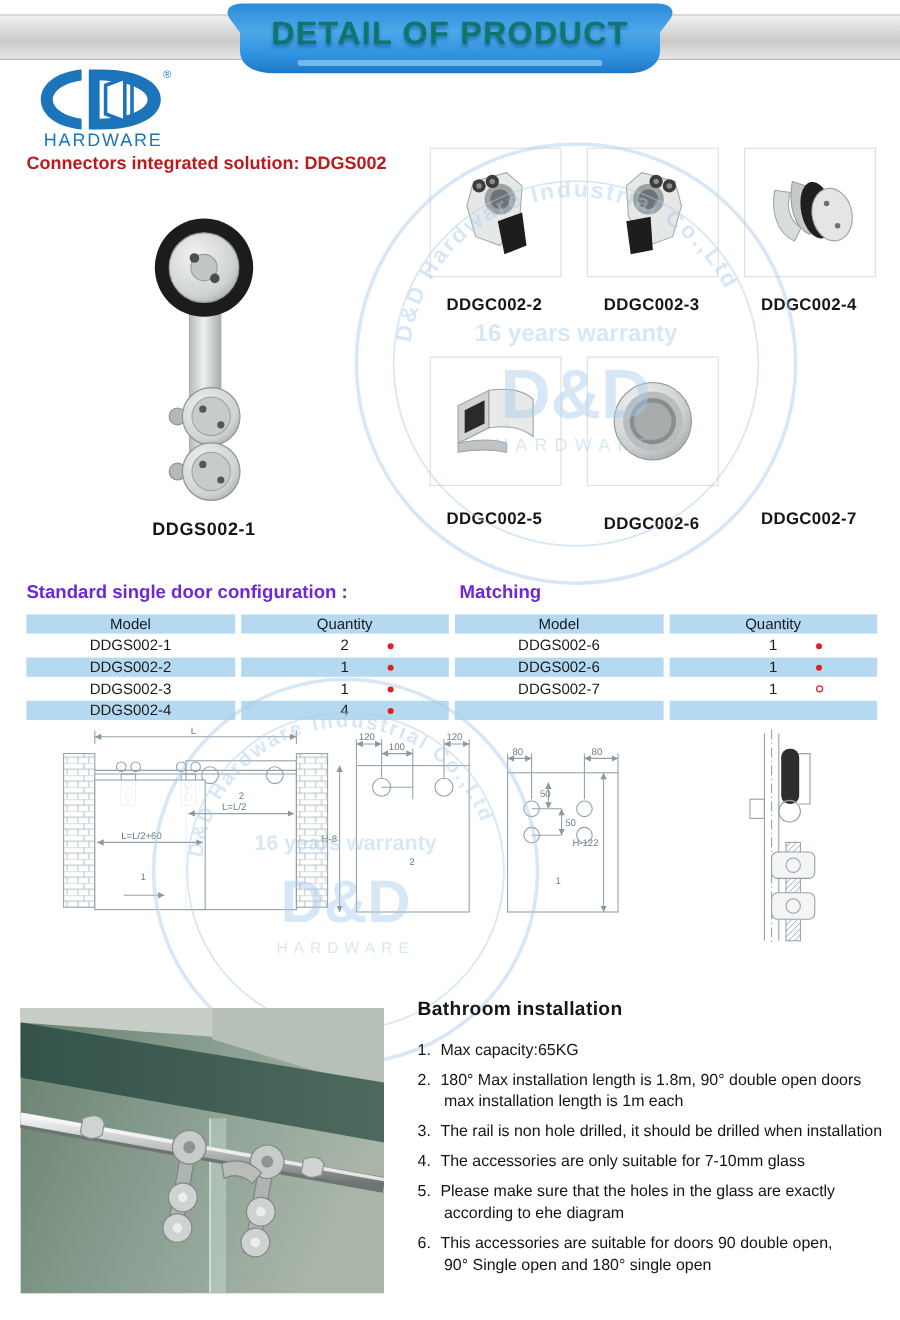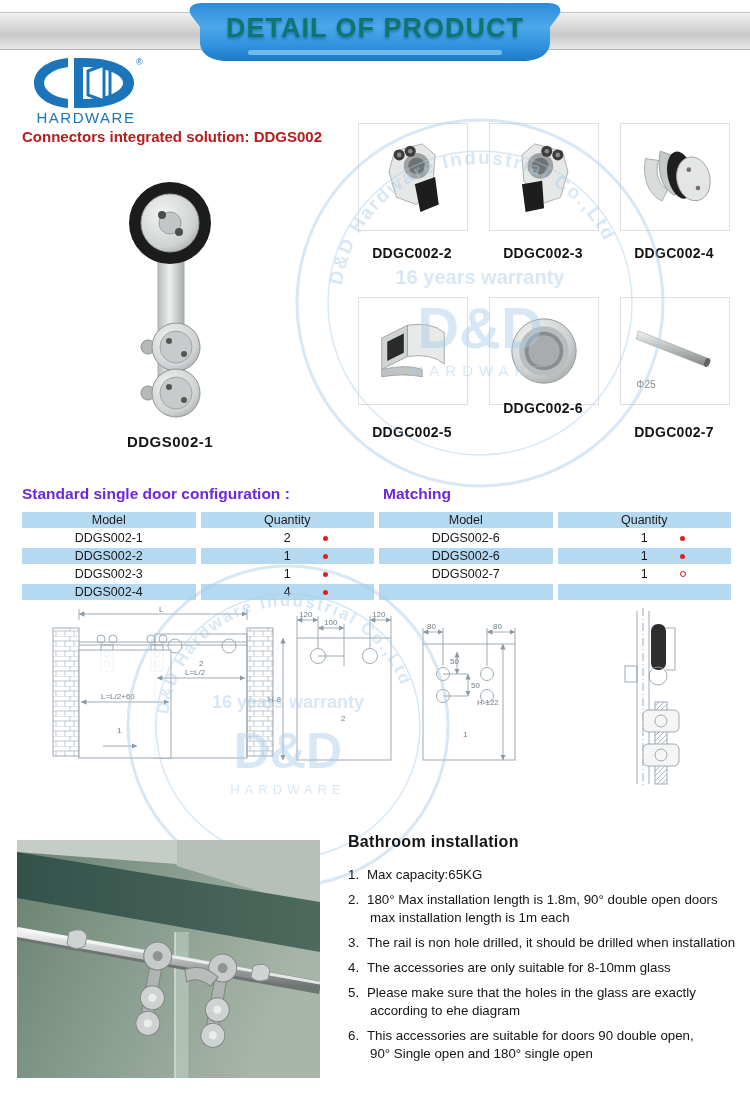--- a/index.html
+++ b/index.html
@@ -183,40 +183,26 @@
             <stop offset="0.6" stop-color="#cdd1d1"></stop>
             <stop offset="1" stop-color="#969a9a"></stop>
         </radialGradient>
       </defs>
       <circle cx="50" cy="50" r="35" fill="url(#flush)" stroke="#8f9393"></circle>
       <circle cx="50" cy="50" r="27" fill="#b9bdbd"></circle>
       <circle cx="50" cy="50" r="21" fill="#898d8d"></circle>
       <circle cx="50" cy="50" r="17" fill="#a8acac"></circle>
     </svg>
   </div>
-  <div class="grid-box" style="left:620px; top:297px;">
-    <svg width="92" height="92" viewBox="0 0 100 100">
-      <defs>
-        <linearGradient id="rod" x1="0" y1="0" x2="0" y2="1">
-          <stop offset="0" stop-color="#f0f1f1"></stop>
-            <stop offset="0.5" stop-color="#b9bdbd"></stop>
-            <stop offset="1" stop-color="#7f8383"></stop>
-        </linearGradient>
-      </defs>
-      <path d="M10,28 L86,58 L84,67 L8,37 Z" fill="url(#rod)" stroke="#9a9e9e" stroke-width="0.6"></path>
-      <ellipse cx="85" cy="62.5" rx="3" ry="5" fill="#5f6363" transform="rotate(22 85 62.5)"></ellipse>
-      <text x="8" y="90" font-size="11" fill="#8a8e8e">Φ25</text>
-    </svg>
-  </div>
 
   <div class="grid-label" style="left:357px; top:245px;">DDGC002-2</div>
   <div class="grid-label" style="left:488px; top:245px;">DDGC002-3</div>
   <div class="grid-label" style="left:619px; top:245px;">DDGC002-4</div>
   <div class="grid-label" style="left:357px; top:424px;">DDGC002-5</div>
-  <div class="grid-label" style="left:488px; top:400px;">DDGC002-6</div>
+  <div class="grid-label" style="left:488px; top:428px;">DDGC002-6</div>
   <div class="grid-label" style="left:619px; top:424px;">DDGC002-7</div>
 
   <div class="sec-h" style="left:22px; top:485px;">Standard single door configuration :</div>
   <div class="sec-h" style="left:383px; top:485px;">Matching</div>
 
   <div class="tbl" style="left:22px; top:512px;">
     <div class="trow head">
       <div class="cell">Model</div>
       <div class="cell">Quantity</div>
     </div>
@@ -466,21 +452,21 @@
     <div class="li">
       <div class="l1">
           <span class="num">3.</span>
           <span>The rail is non hole drilled, it should be drilled when installation</span>
         </div>
       <div class="l2"></div>
     </div>
     <div class="li">
       <div class="l1">
           <span class="num">4.</span>
-          <span>The accessories are only suitable for 8-10mm glass</span>
+          <span>The accessories are only suitable for 7-10mm glass</span>
         </div>
       <div class="l2"></div>
     </div>
     <div class="li">
       <div class="l1">
           <span class="num">5.</span>
           <span>Please make sure that the holes in the glass are exactly</span>
         </div>
       <div class="l2">according to ehe diagram</div>
     </div>

